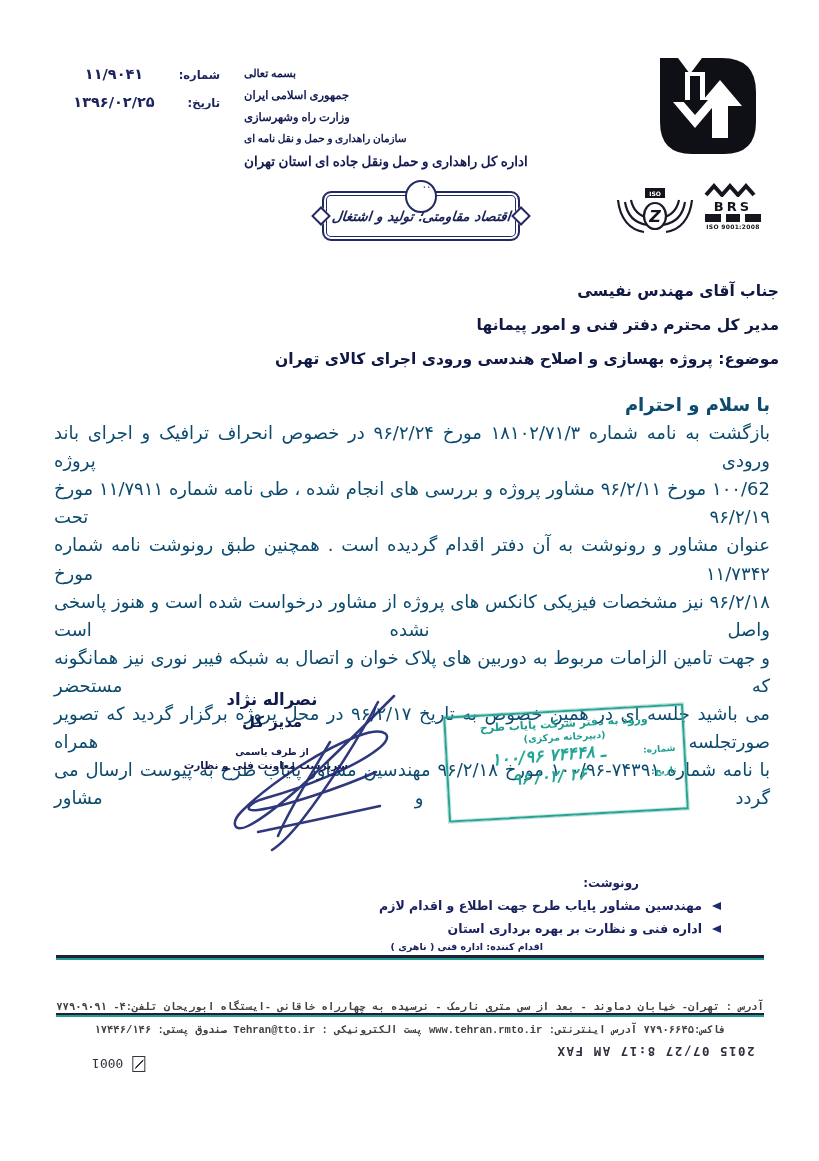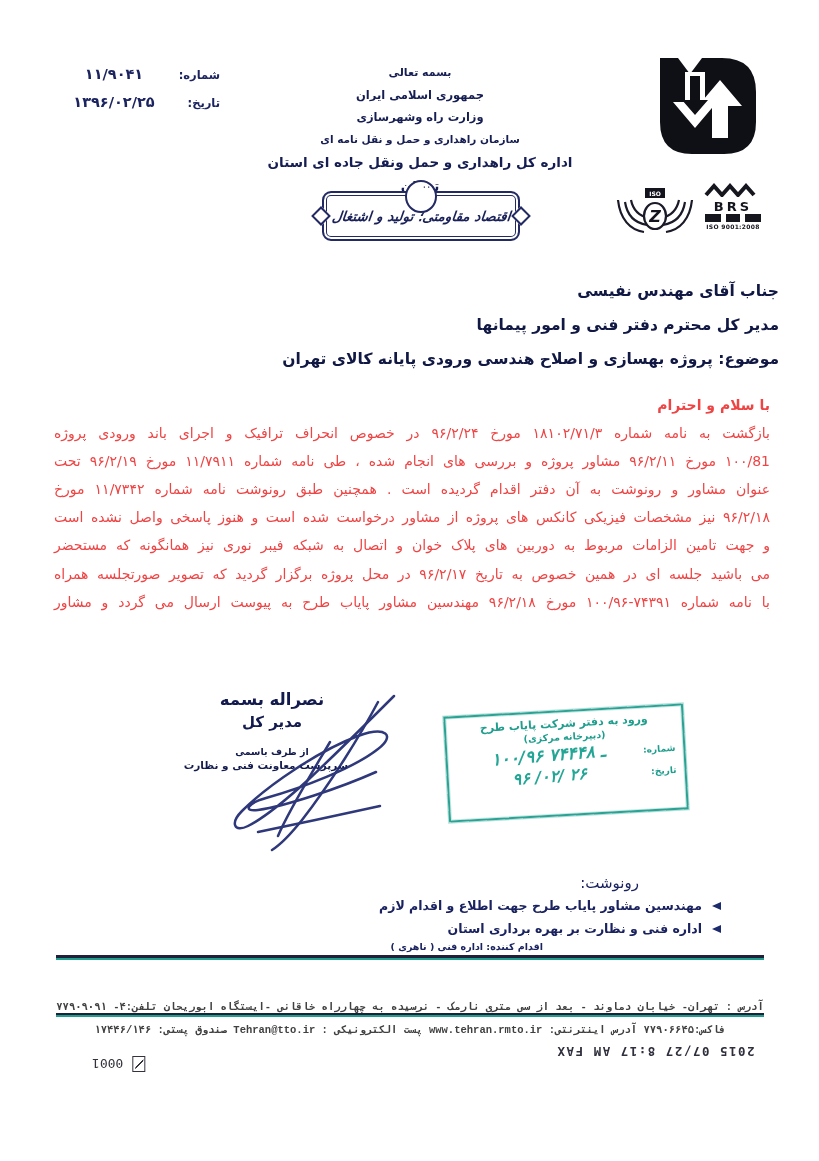--- a/index.html
+++ b/index.html
@@ -10,21 +10,21 @@
     font-family:"DejaVu Sans", sans-serif; color:#1e2a6d;
   }
 
   
   .meta { position:absolute; top:66px; left:56px; width:164px; direction:rtl; color:#1c2460; }
   .meta-row { display:flex; direction:rtl; align-items:baseline; height:28px; }
   .meta-label { font-size:11.5px; font-weight:bold; width:48px; }
   .meta-value { font-size:14.5px; font-weight:bold; direction:ltr; text-align:center; flex:1; letter-spacing:.5px; }
 
   
-  .letterhead { position:absolute; top:62px; left:258px; width:324px; text-align:center; direction:rtl; color:#151d52; }
+  .letterhead { position:absolute; top:62px; left:244px; width:324px; text-align:left; direction:rtl; color:#151d52;font-family:Liberation Serif, serif; }
   .lh-1 { font-size:11px;  font-weight:bold; line-height:22px; }
   .lh-2 { font-size:11.5px;font-weight:bold; line-height:22px; }
   .lh-3 { font-size:11.5px;font-weight:bold; line-height:22px; }
   .lh-4 { font-size:10.5px;font-weight:bold; line-height:22px; }
   .lh-5 { font-size:13.5px;font-weight:bold; line-height:24px; }
 
   
   .logo { position:absolute; top:50px; left:652px; width:112px; height:110px; }
 
   
@@ -48,21 +48,21 @@
   .brs-bar { height:8px; margin:1px 5px;
     background:linear-gradient(90deg,#16161f 0 28%,#fff 28% 38%,#16161f 38% 62%,#fff 62% 72%,#16161f 72% 100%); }
   .brs-iso { font-size:6px; font-weight:bold; letter-spacing:.3px; }
 
   
   .recipient { position:absolute; top:274px; right:40px; text-align:right; direction:rtl;
     color:#101843; font-weight:bold; font-size:15.5px; line-height:34px; }
 
   
   .body-block { position:absolute; top:391px; left:54px; width:716px; direction:rtl;
-    color:#ef4444; font-size:14px; line-height:28.1px; }
+    color:#0c4a6e; font-size:18px; line-height:28.1px; }
   .salutation { text-align:right; font-weight:bold; }
   .jline { text-align:justify; text-align-last:justify; }
   .jline.last { text-align-last:right; }
 
   
   .sig { position:absolute; top:690px; left:196px; width:152px; text-align:center; direction:rtl; color:#131b4e; }
   .sig-name { font-size:16.5px; font-weight:bold; }
   .sig-title { font-size:15px; font-weight:bold; margin-top:4px; }
   .sig-onbehalf { font-size:9.5px; font-weight:bold; margin-top:15px; }
   .sig-deputy { font-size:10.5px; font-weight:bold; margin-top:2px; white-space:nowrap; }
@@ -76,21 +76,21 @@
   .stamp-l1 { font-size:11px; font-weight:bold; text-align:center; letter-spacing:.3px; }
   .stamp-l2 { font-size:9.5px; font-weight:bold; text-align:center; margin-top:1px; }
   .stamp-row { display:flex; direction:rtl; align-items:center; margin-top:2px; }
   .stamp-label { font-size:9px; font-weight:bold; width:34px; }
   .stamp-value { direction:ltr; flex:1; text-align:center; font-size:17px; font-weight:bold;
     font-style:italic; letter-spacing:1px; transform:rotate(-1.5deg); color:#23a695; white-space:nowrap; }
   .stamp-value.date { font-size:16px; }
 
   
   .cc { position:absolute; top:876px; right:52px; width:430px; direction:rtl; color:#1a2360; }
-  .cc-heading { font-size:15px; font-weight:normal; margin-right:128px; line-height:14px; }
+  .cc-heading { font-size:12px; font-weight:bold; margin-right:128px; line-height:14px; }
   .cc-item { display:flex; direction:rtl; align-items:center; gap:10px; margin-top:8px;
     padding-right:46px; font-size:12.5px; font-weight:bold;text-align:center; }
   .cc-arrow { width:0; height:0; border-top:4.5px solid transparent; border-bottom:4.5px solid transparent;
     border-right:9px solid #1c2a6e; flex:none; }
   .cc-handler { font-size:9.5px; font-weight:bold; margin-top:5px; margin-right:224px; }
 
   
   .rule-top    { position:absolute; top:955px;  left:56px; width:708px; height:4px;
     border-top:3px solid #20203a; border-bottom:2px solid #1f9e8e; }
   .footer-text { position:absolute; top:996px; left:56px; width:708px; text-align:center;
@@ -169,36 +169,36 @@
       <polyline points="3,12 11,3 19,12 27,3 35,12 43,3 51,12" stroke="#16161f" stroke-width="4" fill="none"></polyline>
     </svg>
     <div class="brs-text">BRS</div>
     <div class="brs-bar"></div>
     <div class="brs-iso">ISO 9001:2008</div>
   </div>
 
   <div class="recipient">
     <div>جناب آقای مهندس نفیسی</div>
     <div>مدیر کل محترم دفتر فنی و امور پیمانها</div>
-    <div>موضوع: پروژه بهسازی و اصلاح هندسی ورودی پایانه کالای تهران</div>
+    <div>موضوع: پروژه بهسازی و اصلاح هندسی ورودی اجرای کالای تهران</div>
   </div>
 
   <div class="body-block">
     <div class="salutation">با سلام و احترام</div>
     <div class="jline">بازگشت به نامه شماره ۱۸۱۰۲/۷۱/۳ مورخ ۹۶/۲/۲۴ در خصوص  انحراف ترافیک و اجرای باند ورودی پروژه</div>
-    <div class="jline">۱۰۰/81 مورخ ۹۶/۲/۱۱ مشاور پروژه و بررسی های انجام شده ، طی نامه شماره ۱۱/۷۹۱۱ مورخ ۹۶/۲/۱۹ تحت</div>
+    <div class="jline">۱۰۰/62 مورخ ۹۶/۲/۱۱ مشاور پروژه و بررسی های انجام شده ، طی نامه شماره ۱۱/۷۹۱۱ مورخ ۹۶/۲/۱۹ تحت</div>
     <div class="jline">عنوان مشاور و رونوشت به آن دفتر اقدام گردیده است . همچنین طبق رونوشت نامه شماره ۱۱/۷۳۴۲ مورخ</div>
     <div class="jline">۹۶/۲/۱۸ نیز مشخصات فیزیکی کانکس های پروژه از مشاور درخواست شده است و هنوز پاسخی واصل  نشده است</div>
     <div class="jline">و جهت تامین الزامات مربوط به دوربین های پلاک خوان و اتصال به شبکه فیبر نوری نیز همانگونه که مستحضر</div>
     <div class="jline">می باشید جلسه ای در همین خصوص به تاریخ ۹۶/۲/۱۷ در محل پروژه برگزار گردید که تصویر صورتجلسه همراه</div>
     <div class="jline">با نامه شماره  ۷۴۳۹۱-۱۰۰/۹۶ مورخ ۹۶/۲/۱۸ مهندسین مشاور پایاب طرح  به پیوست ارسال می گردد و مشاور</div>
   </div>
 
   <div class="sig">
-    <div class="sig-name">نصراله بسمه</div>
+    <div class="sig-name">نصراله نژاد</div>
     <div class="sig-title">مدیر کل</div>
     <div class="sig-onbehalf">از طرف یاسمی</div>
     <div class="sig-deputy">سرپرست معاونت فنی و نظارت</div>
   </div>
   <svg class="sig-scrawl" viewBox="0 0 244 172" aria-hidden="true">
     <g stroke="#1d2870" stroke-width="2.5" fill="none" stroke-linecap="round" opacity="0.92">
       <path d="M206 12 C186 32 152 66 120 96 C98 116 76 134 60 142 C46 149 42 139 54 127 C80 101 132 66 170 52 C198 42 208 51 190 65 C166 84 114 104 78 114 C60 119 54 128 70 126 C98 122 152 104 188 88"></path>
       <path d="M190 18 C172 52 142 100 114 136 C102 151 92 161 84 166"></path>
       <path d="M142 58 C122 92 100 128 90 152"></path>
       <path d="M70 148 C108 140 156 130 192 122"></path>

